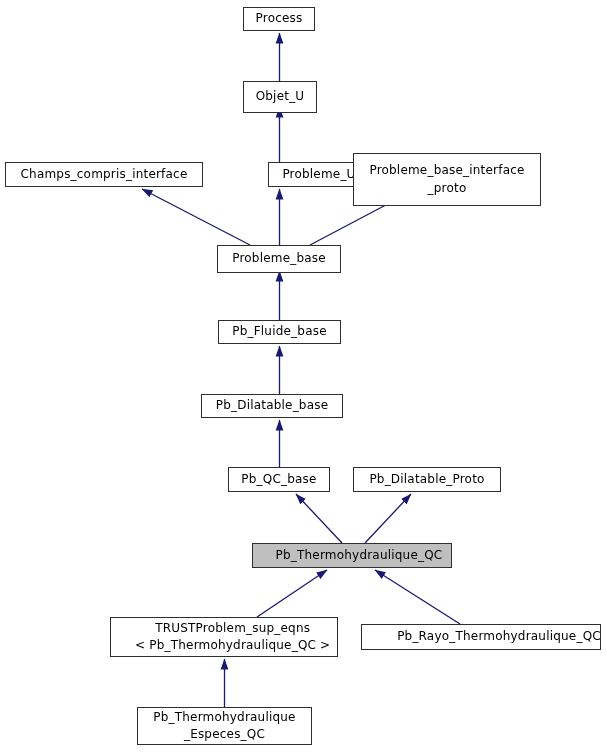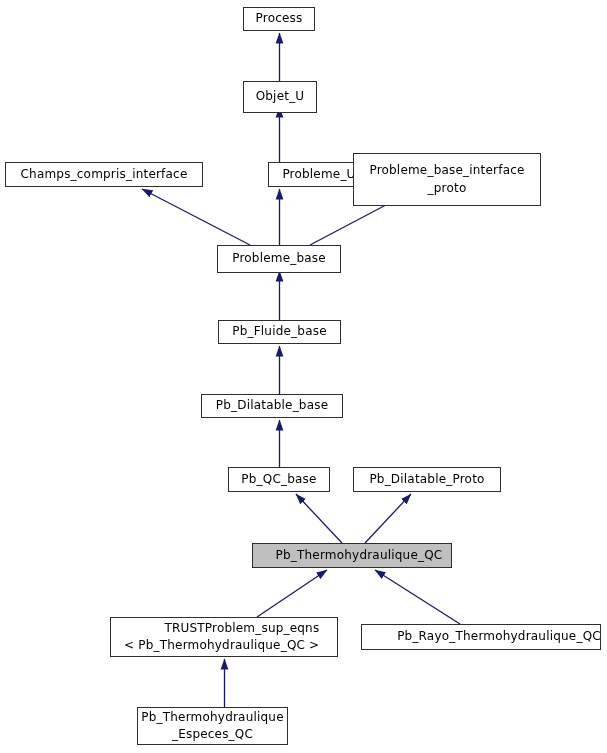--- a/index.html
+++ b/index.html
@@ -42,38 +42,38 @@
     white-space: pre-line;
     letter-spacing: 0.2px;
     padding: 0 4px;
   }
   .node.highlight {
     background: #bfbfbf;
     padding-left: 18px;
   }
   .node.left-align {
     justify-content: flex-start;
-    text-align: right;
-    padding-left: 13px;
+    text-align: center;
+    padding-left: 24px;
   }
   
   #node-process           { left: 243px; top: 7px;   width: 72px;  height: 24px; }
   #node-objet-u           { left: 243px; top: 81px;  width: 74px;  height: 32px; text-align: right; }
   #node-champs            { left: 5px;   top: 162px; width: 198px; height: 25px; }
   #node-probleme-u        { left: 228px; top: 162px; width: 102px; height: 25px; margin-left: 40px; }
   #node-proto             { left: 353px; top: 153px; width: 188px; height: 53px; }
   #node-probleme-base     { left: 217px; top: 245px; width: 124px; height: 28px; }
   #node-pb-fluide-base    { left: 218px; top: 320px; width: 123px; height: 24px; }
   #node-pb-dilatable-base { left: 201px; top: 394px; width: 142px; height: 24px; }
   #node-pb-qc-base        { left: 228px; top: 467px; width: 102px; height: 25px; }
   #node-pb-dilatable-proto{ left: 353px; top: 467px; width: 148px; height: 25px; }
   #node-pb-thermo-qc      { left: 252px; top: 543px; width: 200px; height: 25px; }
   #node-trust             { left: 110px; top: 617px; width: 228px; height: 40px; }
   #node-rayo              { left: 361px; top: 624px; width: 240px; height: 26px; padding-left: 40px; }
-  #node-especes           { left: 137px; top: 707px; width: 151px; height: 38px; }
+  #node-especes           { left: 137px; top: 707px; width: 175px; height: 38px; }
 </style>
 </head>
 <body>
 
 <div id="canvas">
 
   <svg id="edges-svg" viewBox="0 0 607 753" xmlns="http://www.w3.org/2000/svg">
     <defs>
       <marker id="arrow" markerWidth="12" markerHeight="9" refX="10.5" refY="4.5" orient="auto" markerUnits="userSpaceOnUse">
         <path d="M0,0.6 L11,4.5 L0,8.4 z" fill="#191970"></path>

